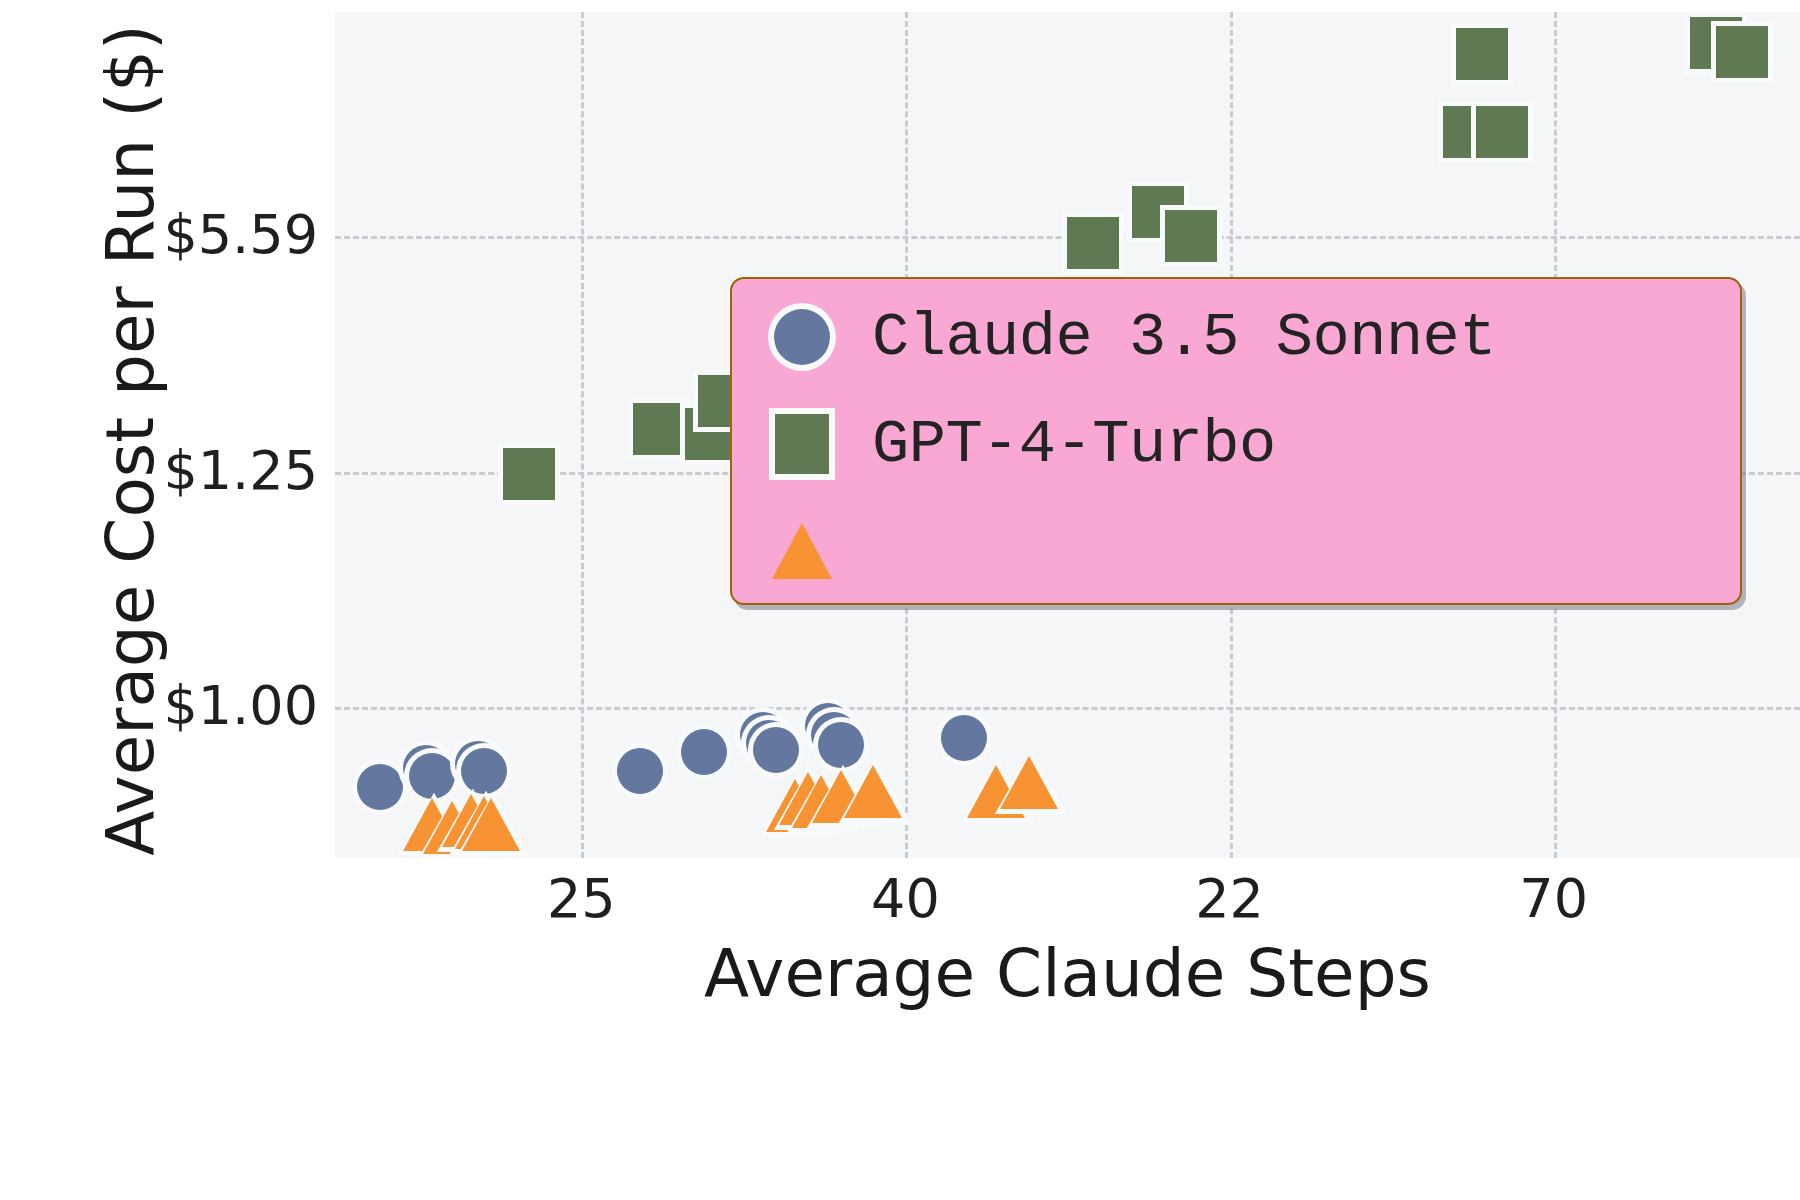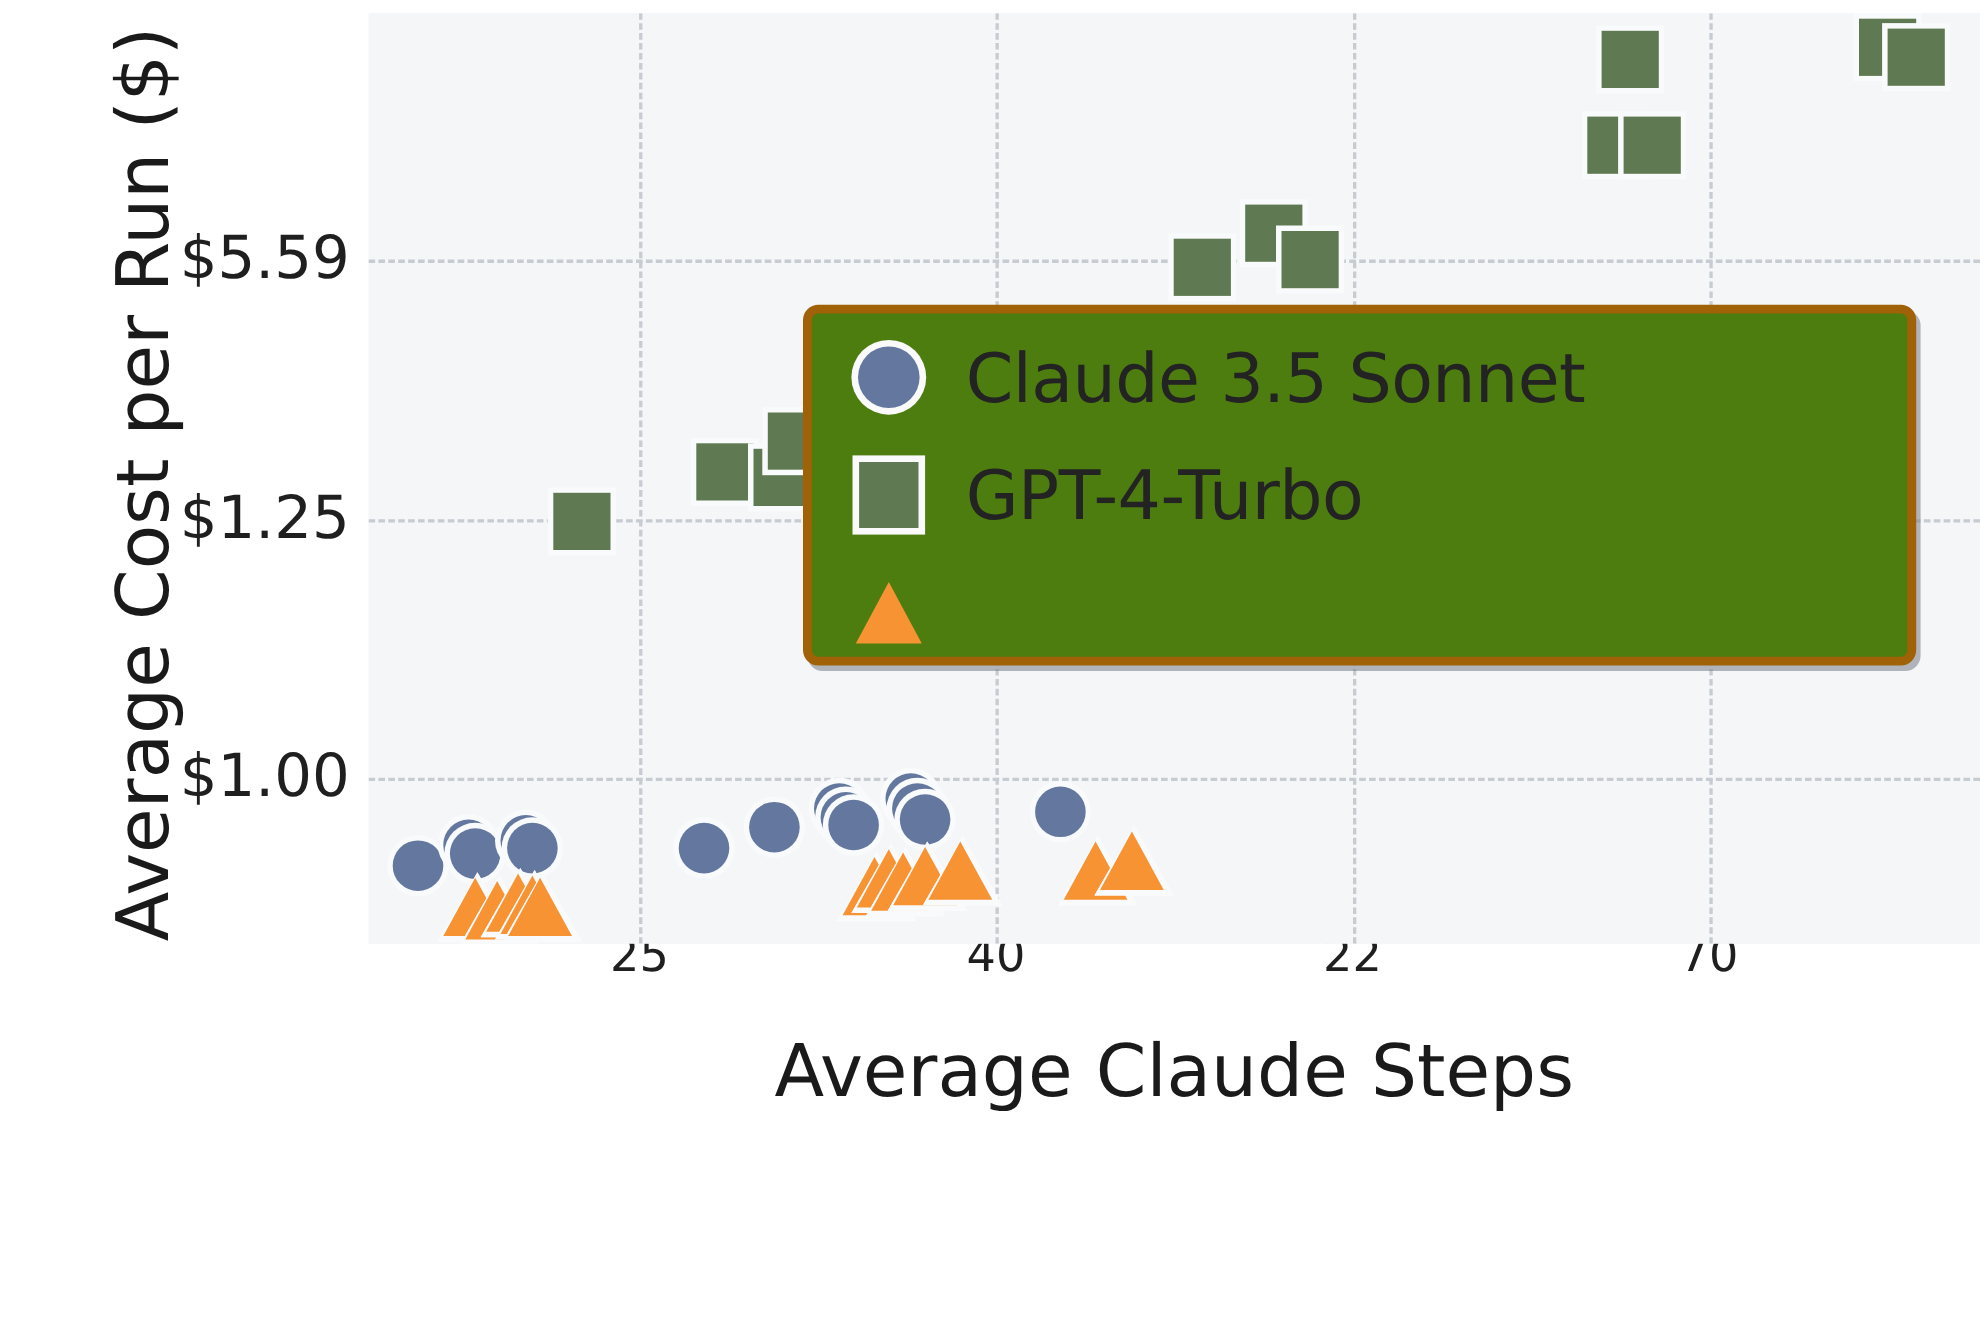--- a/index.html
+++ b/index.html
@@ -64,24 +64,24 @@
     right:1482px;
     text-align:right;
     color:#1f1f1f;
     font-size:54px;
     line-height:1;
     white-space:nowrap;
     font-family:"DejaVu Sans", sans-serif;
   }
   .xtick{
     position:absolute;
-    top:848px;
+    top:872px;
     text-align:center;
     color:#1f1f1f;
-    font-size:42px;
+    font-size:54px;
     line-height:1;
     transform:translateX(-50%);
     white-space:nowrap;
   }
   
   #ylabel{
     position:absolute;
     left:-300px; top:50%;
     width:860px;
     transform:translateY(-50%) rotate(-90deg);
@@ -102,25 +102,26 @@
     text-align:center;
     font-size:66px;
     color:#1a1a1a;
     white-space:nowrap;
   }
   
   #legend{
     position:absolute;
     left:730px; top:277px;
     width:1012px; height:328px;
-    background:#4d7c0f;
-    border:8px solid #a16207;
+    background:#f9a8d4;
+    border:2px solid #a16207;
     border-radius:14px;
     box-shadow:4px 5px 0 0 rgba(120,124,134,0.55);
     box-sizing:border-box;
+    font-family:Liberation Mono, monospace;
   }
   .legend-row{
     position:absolute;
     left:0; width:100%;
     height:100px;
     display:flex;
     align-items:center;
   }
   .legend-key{
     position:relative;

